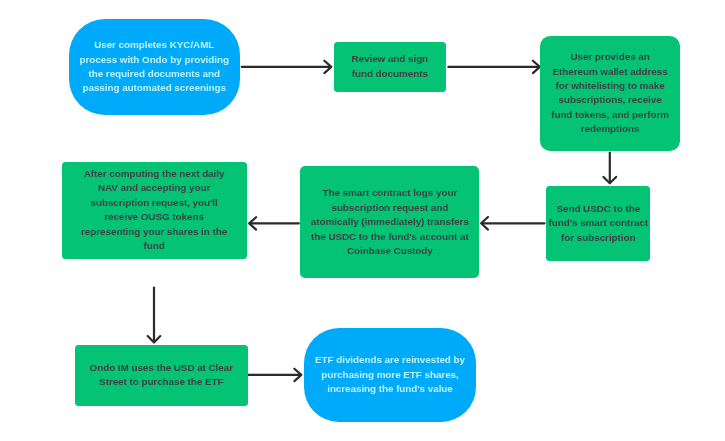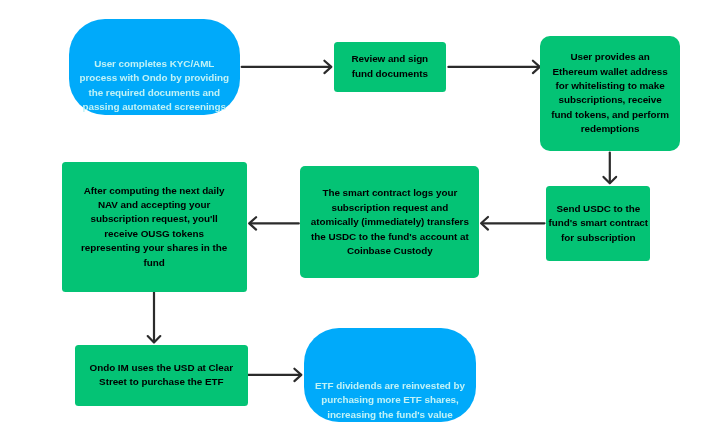--- a/index.html
+++ b/index.html
@@ -4,22 +4,22 @@
 <style>
   html,body{margin:0;padding:0;}
   body{width:725px;height:441px;background:#ffffff;overflow:hidden;
        font-family:"Liberation Sans",sans-serif;
        -webkit-font-smoothing:antialiased;}
   #canvas{position:relative;width:725px;height:441px;}
   .node{position:absolute;display:flex;align-items:center;justify-content:center;
         text-align:center;box-sizing:border-box;}
   .node .label{font-weight:bold;font-size:9.9px;letter-spacing:-0.05px;line-height:14.4px;position:relative;top:0.2px;white-space:pre;
                display:block;}
-  .green{background:#04c375;color:#000000;}
-  .blue{background:#00aafa;color:#c0f2f6;align-items:flex-end;}
+  .green{background:#04c375;color:#404040;}
+  .blue{background:#00aafa;color:#c0f2f6;}
   svg.arrows{position:absolute;left:0;top:0;width:725px;height:441px;overflow:visible;}
 </style>
 </head>
 <body>
 
 <div id="canvas">
 
   <svg class="arrows" viewBox="0 0 725 441">
     <g fill="none" stroke="#2b2b2b" stroke-width="2.2" stroke-linecap="round" stroke-linejoin="round">
       <g>
@@ -81,21 +81,21 @@
   </div>
 
   <div class="node green" style="left:300.4px;top:166.3px;width:178.9px;height:112px;border-radius:5px;">
     <span class="label">The smart contract logs your
 subscription request and
 atomically (immediately) transfers
 the USDC to the fund's account at
 Coinbase Custody</span>
   </div>
 
-  <div class="node green" style="left:61.6px;top:161.6px;width:185px;height:130px;border-radius:3.5px;">
+  <div class="node green" style="left:61.6px;top:161.6px;width:185px;height:97px;border-radius:3.5px;">
     <span class="label">After computing the next daily
 NAV and accepting your
 subscription request, you'll
 receive OUSG tokens
 representing your shares in the
 fund</span>
   </div>
 
   <div class="node green" style="left:74.8px;top:344.5px;width:173px;height:61.1px;border-radius:3.5px;">
     <span class="label">Ondo IM uses the USD at Clear

